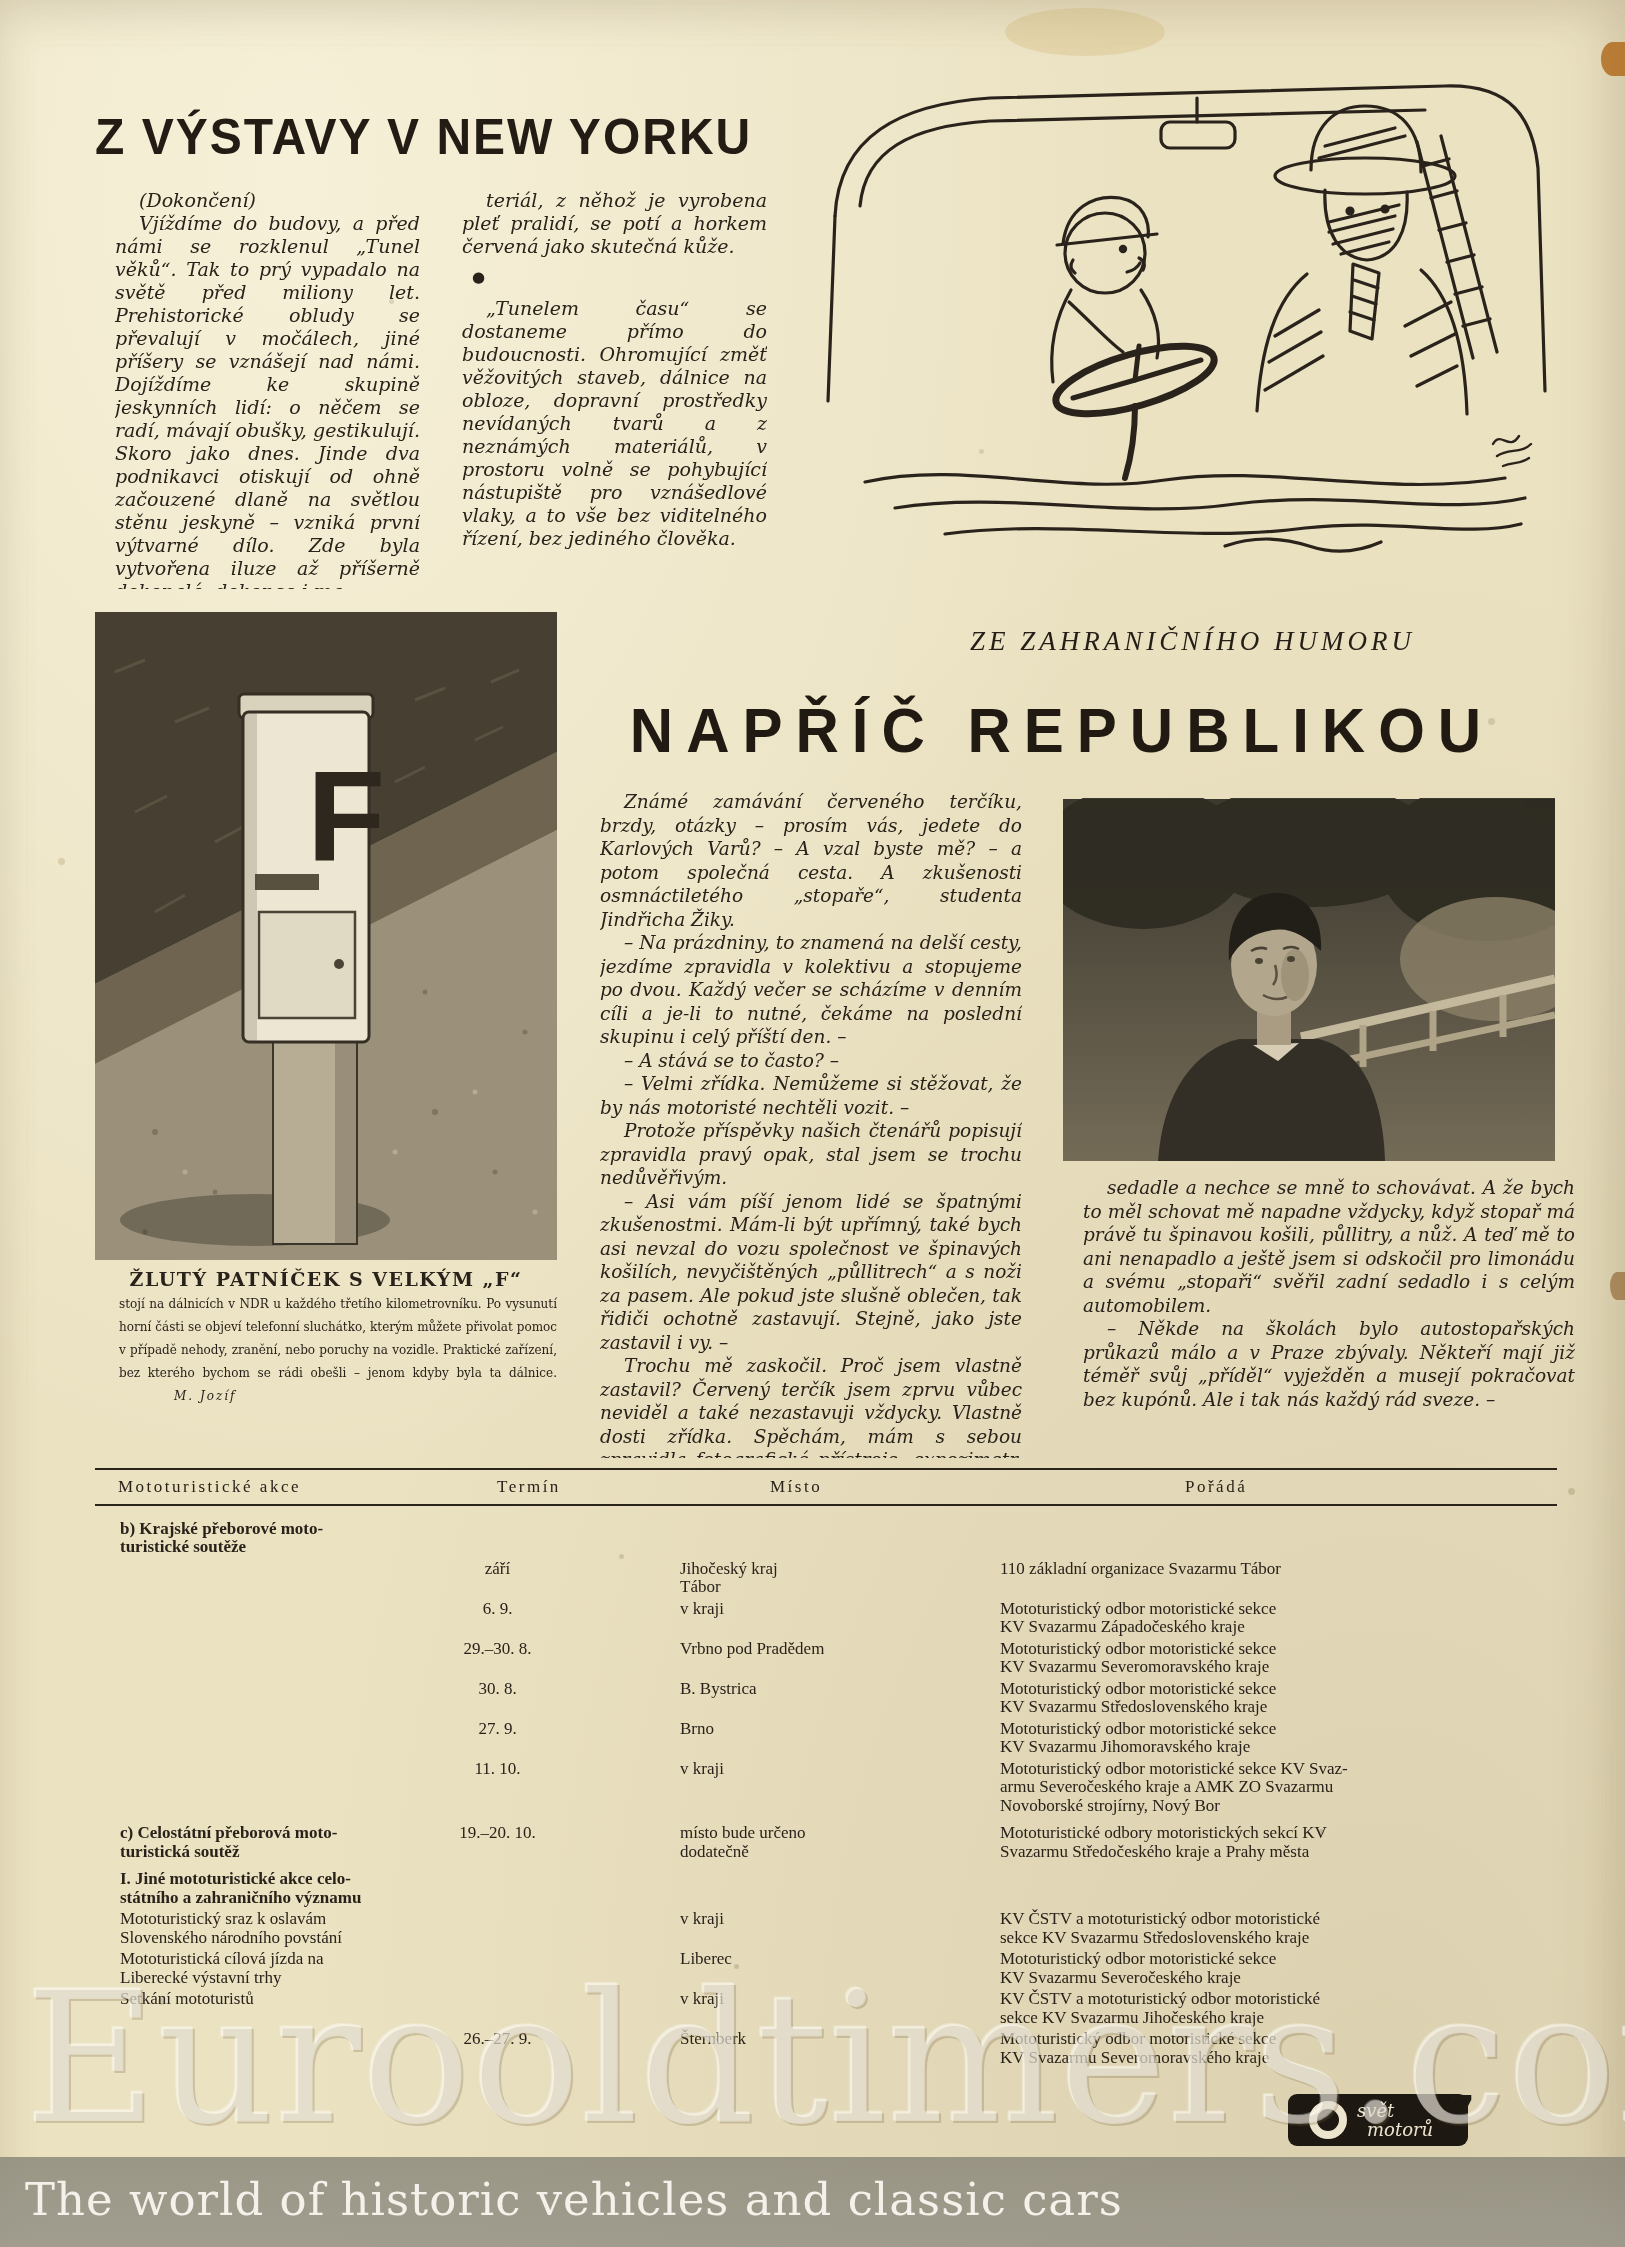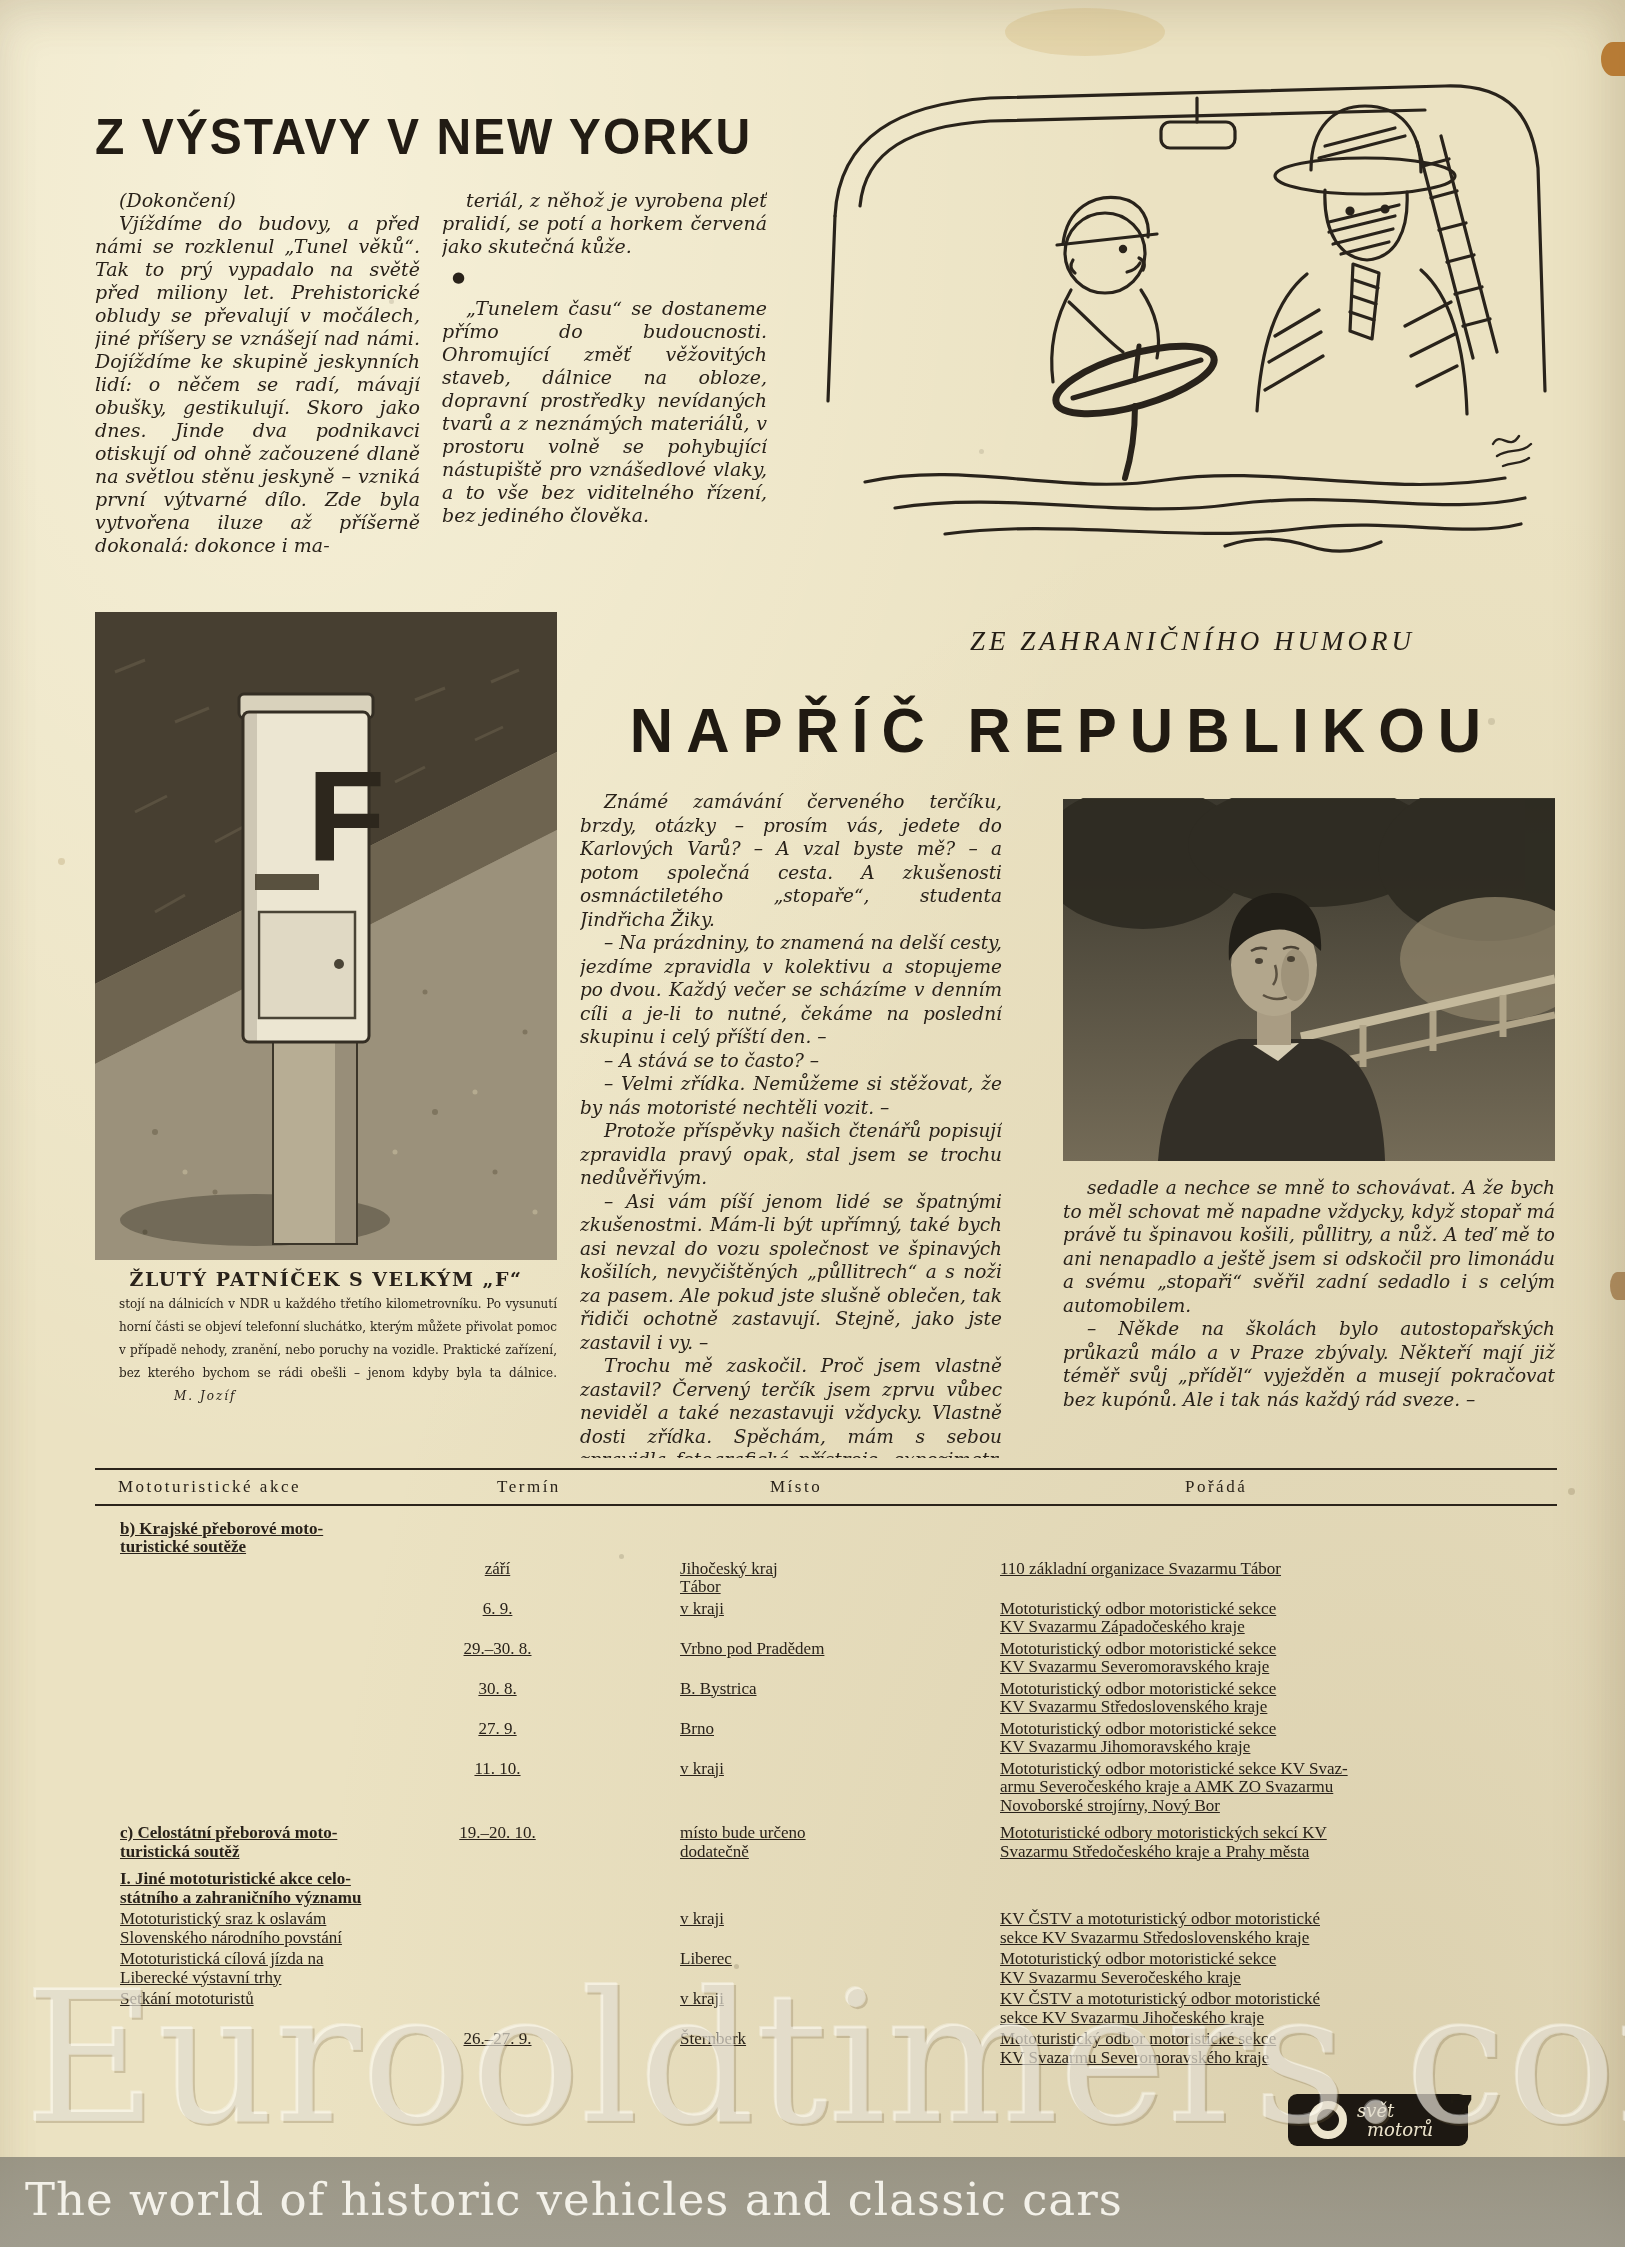--- a/index.html
+++ b/index.html
@@ -17,21 +17,21 @@
 
   
   .top-article { left:95px; top:108px; width:672px; }
   .top-title {
     margin:0 0 26px 0; font-family:"Liberation Sans", sans-serif;
     font-weight:900; font-size:48px; letter-spacing:2px; color:#221c14;
     transform:scaleY(1.04); transform-origin:left top; white-space:nowrap;
   }
   .cols { display:flex; gap:22px; }
   .col { width:325px; overflow:hidden; }
-  .body-italic { font-style:italic; text-align:justify; }
+  .body-italic { font-style:italic; text-align:justify;margin-left:20px; }
   .top-article .col { font-size:19px; line-height:23px; height:400px; }
   .body-italic p { margin:0; text-indent:24px; }
   .body-italic p.bullet { text-indent:10px; margin:8px 0; font-style:normal; font-size:15px; }
 
   
   .cartoon { left:805px; top:46px; width:775px; height:548px; }
   .cartoon svg { width:100%; height:100%; }
   .cartoon-caption {
     left:805px; top:626px; width:775px; text-align:center;
     font-family:"Liberation Serif", serif; font-weight:normal; font-style:italic;
@@ -62,21 +62,21 @@
   
   .events-table { left:95px; top:1468px; width:1462px; border-top:2px solid #2b241b;
     font-family:"Liberation Serif", serif; font-size:17px; line-height:18.5px; }
   .t-head { display:grid; grid-template-columns:340px 230px 335px 1fr;
     padding:8px 0 7px 0; border-bottom:2px solid #2b241b; letter-spacing:2.5px; }
   .t-head .t-akce   { padding-left:23px; }
   .t-head .t-termin { text-align:left; padding:0 0 0 62px; }
   .t-head .t-misto  { padding-left:105px; }
   .t-head .t-porada { padding-left:185px; }
   .t-body { padding-top:14px; }
-  .t-row { display:grid; grid-template-columns:340px 230px 335px 1fr; margin-bottom:3px;text-decoration:underline; }
+  .t-row { display:grid; grid-template-columns:340px 230px 335px 1fr; margin-bottom:3px; }
   .t-row.section { margin-top:9px; }
   .t-cell { white-space:pre-line; }
   .t-akce   { padding-left:25px; }
   .t-termin { text-align:center; padding-right:105px; }
   .t-misto  { padding-left:15px; }
   .t-cell.bold { font-weight:bold; }
 
   
   .footer-logo { left:1243px; top:2094px; width:180px; height:52px; background:#1d1812;
     border-radius:9px; display:flex; align-items:center; padding:9px; box-sizing:border-box;margin-left:45px; }

